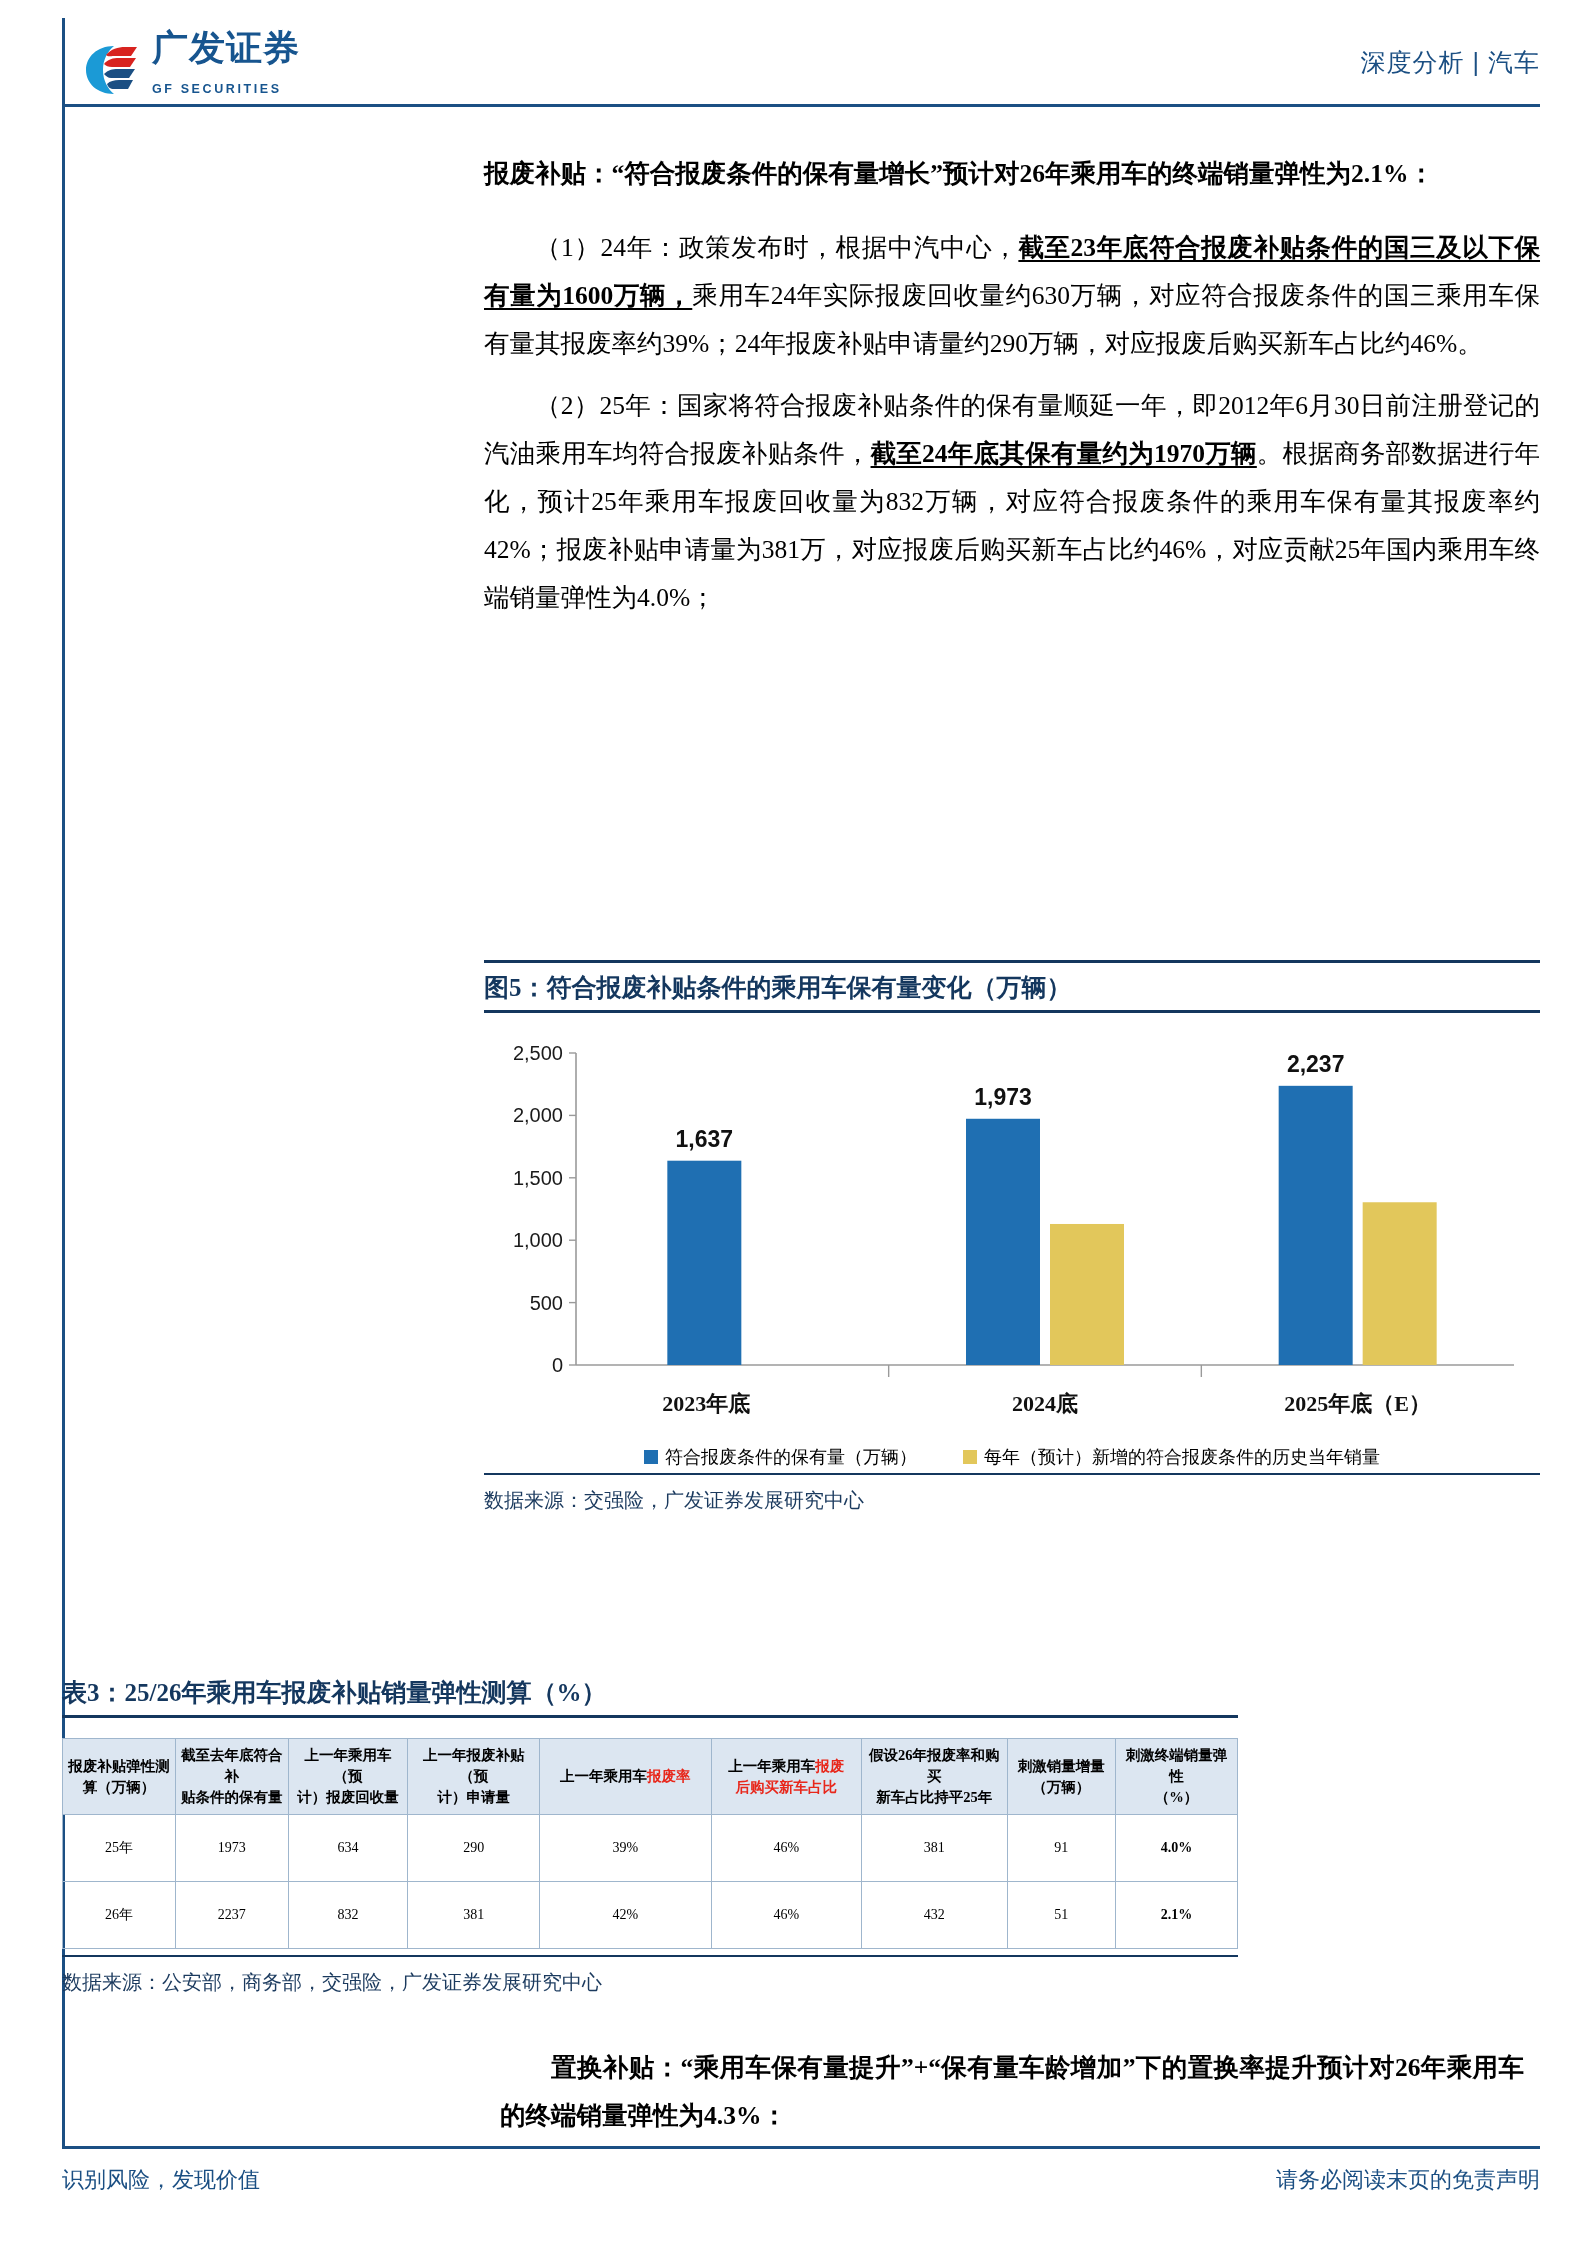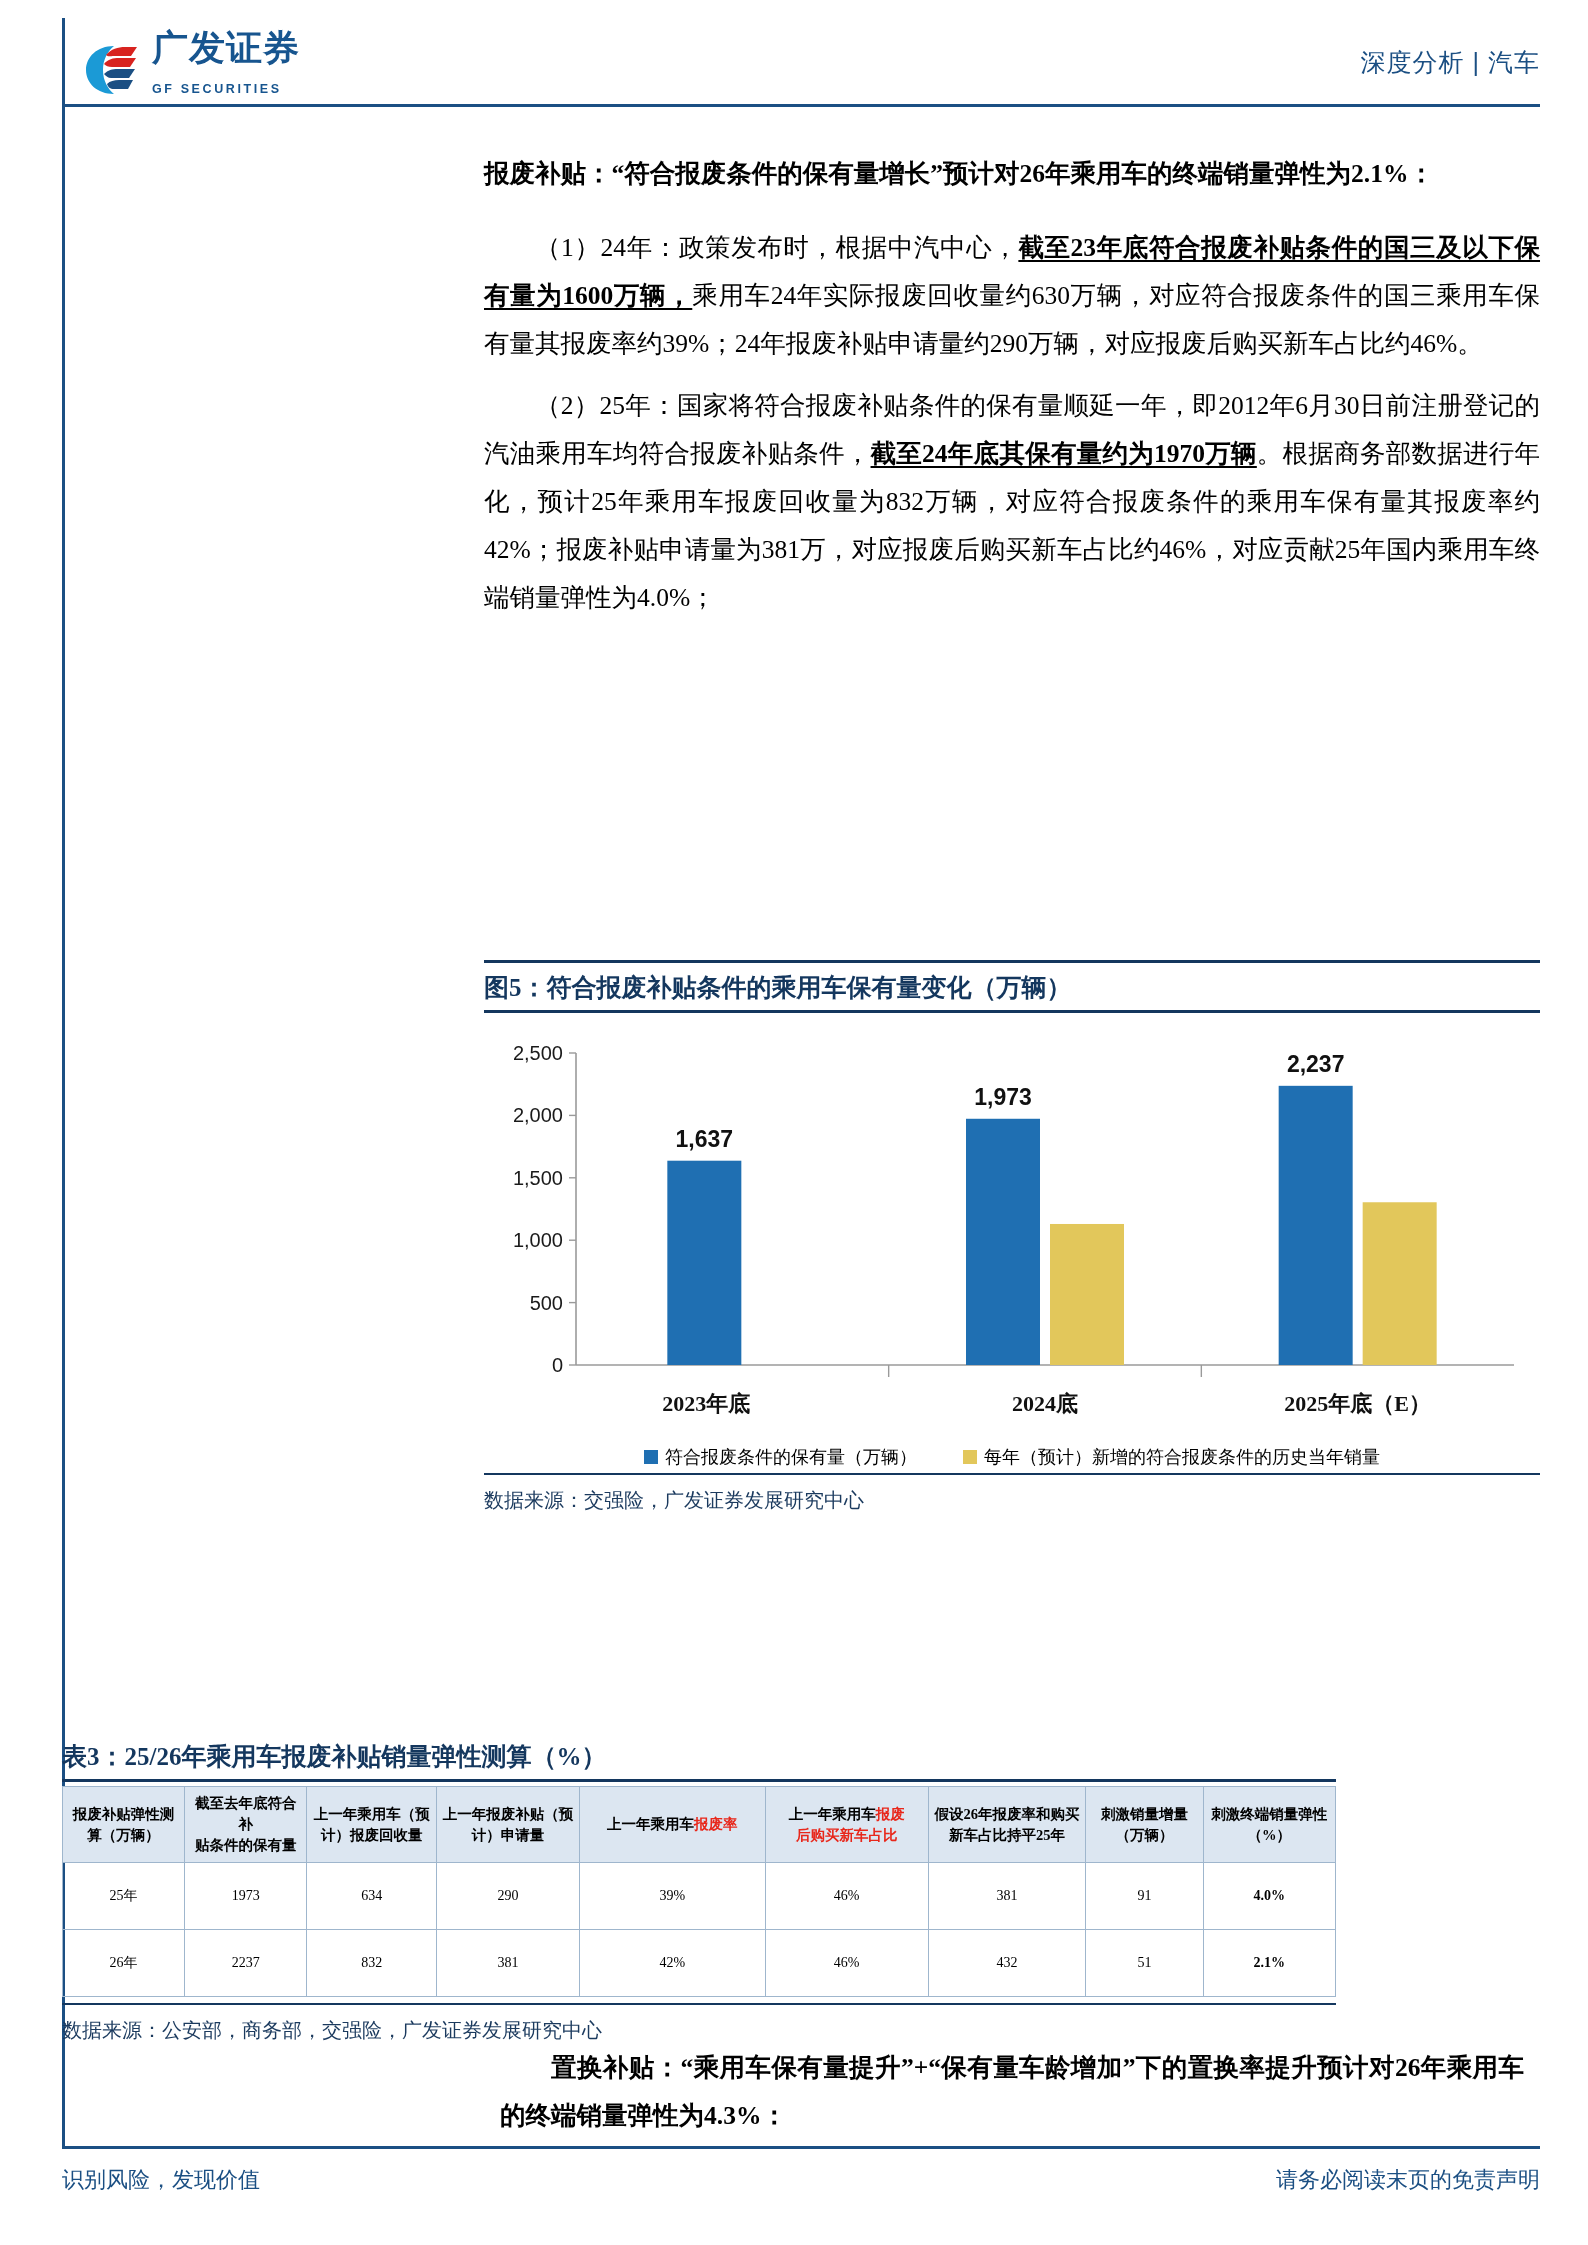--- a/index.html
+++ b/index.html
@@ -153,42 +153,42 @@
     font-size: 18px;
     font-family: "Liberation Serif", serif;
   }
   .legend-item { display: flex; align-items: center; gap: 7px; }
   .swatch { width: 14px; height: 14px; display: inline-block; }
 
   
   .table-block {
     position: absolute;
     left: 62px;
-    top: 1740px;
-    width: 1274px;
+    top: 1676px;
+    width: 1176px;
   }
   .tbl-title {
     font-size: 25px;
     font-weight: bold;
     color: #14375e;
     font-family: "Liberation Serif", serif;
     padding-bottom: 6px;
   }
   .tbl-rule-top { height: 3px; background: #14375e; }
   .tbl-rule-bottom { height: 2px; background: #14375e; margin-top: 6px; }
   .tbl-source {
     font-size: 20px;
     color: #1b3a5e;
     padding-top: 12px;
     font-family: "Liberation Serif", serif;
   }
   table.data {
     width: 100%;
     border-collapse: collapse;
-    margin-top: 4px;
+    margin-top: 20px;
     table-layout: fixed;
   }
   table.data th, table.data td {
     border: 1px solid #9fb6cd;
     text-align: center;
     vertical-align: middle;
     font-family: "Liberation Serif", serif;
   }
   table.data th {
     background: #dce6f1;

